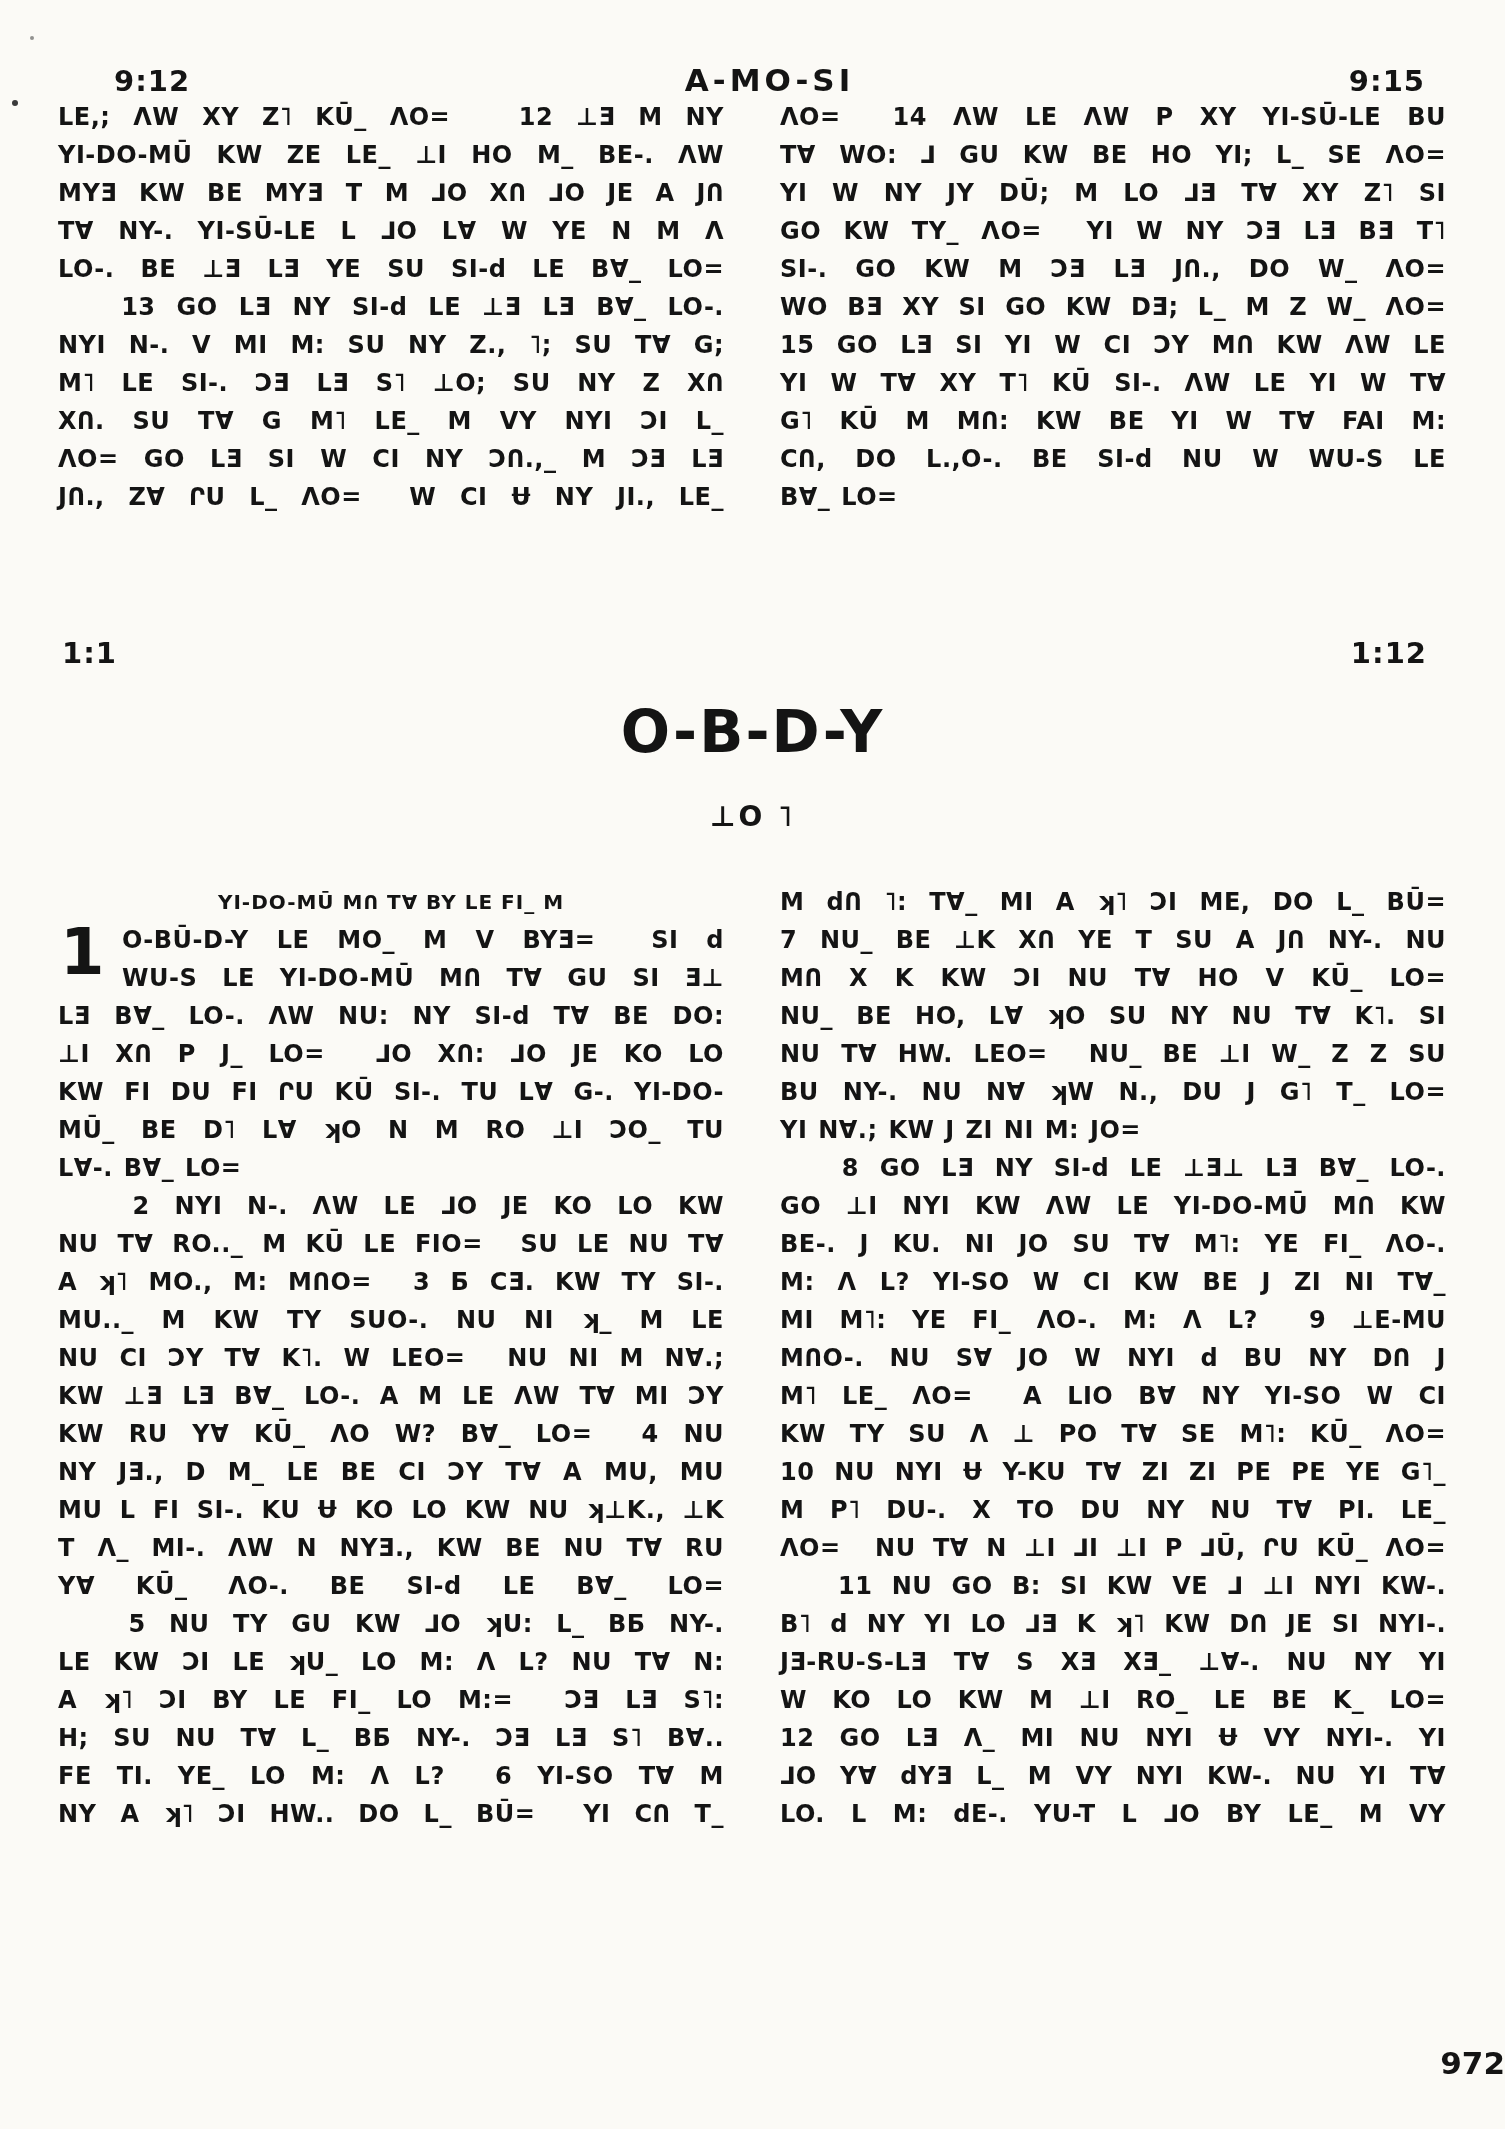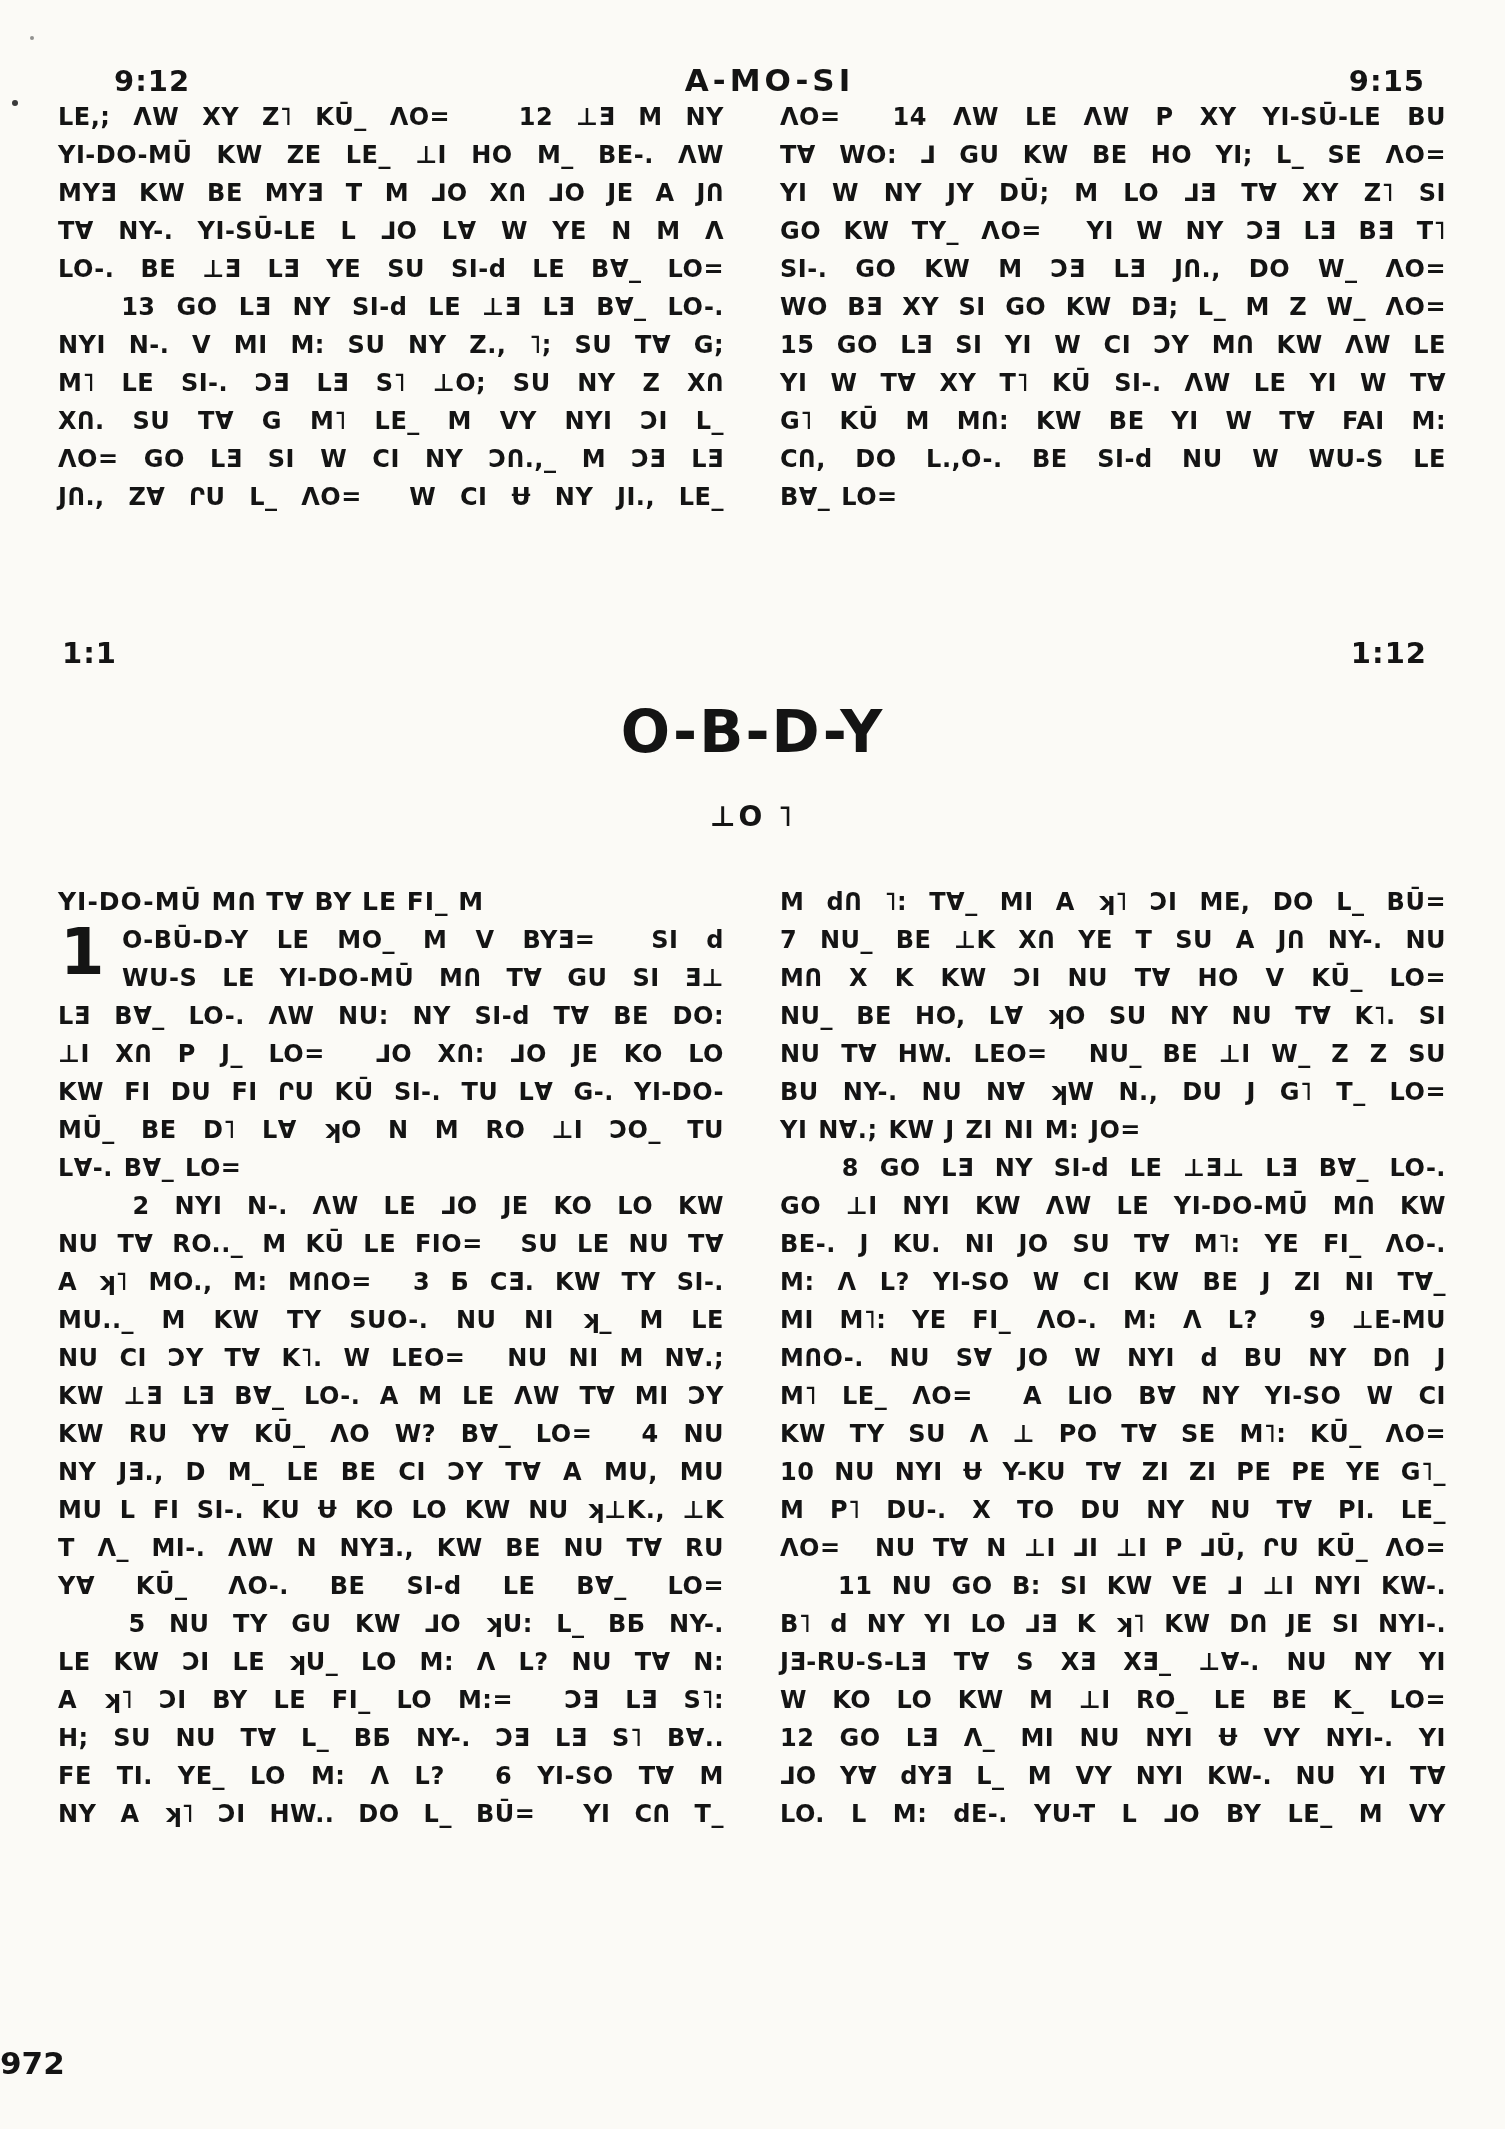--- a/index.html
+++ b/index.html
@@ -52,33 +52,33 @@
   }
   .obd-subtitle {
     margin-top: 34px;
     text-align: center;
     font-size: 28px;
     letter-spacing: 3px;
   }
 
   .obd-cols { margin-top: 50px; }
   .run-heading {
-    font-size: 25px; line-height: 38px;
-    text-align: left; letter-spacing: 1px;
+    font-size: 20px; line-height: 38px;
+    text-align: center; letter-spacing: 1px;
   }
   .verse-block { position: relative; }
   .drop-cap {
     position: absolute; left: 2px; top: -4px;
     font-size: 64px; line-height: 70px;
   }
   .dc .line:nth-child(-n+2) { padding-left: 64px; }
 
   .page-number {
     position: absolute; left: 0; right: 0; bottom: 48px;
-    text-align: left; font-size: 31px;
+    text-align: right; font-size: 31px;
   }
 </style>
 </head>
 <body>
 
 <div class="speck s1"></div>
 <div class="speck s2"></div>
 
 <header class="header-row">
   <span class="ref">9:12</span>

